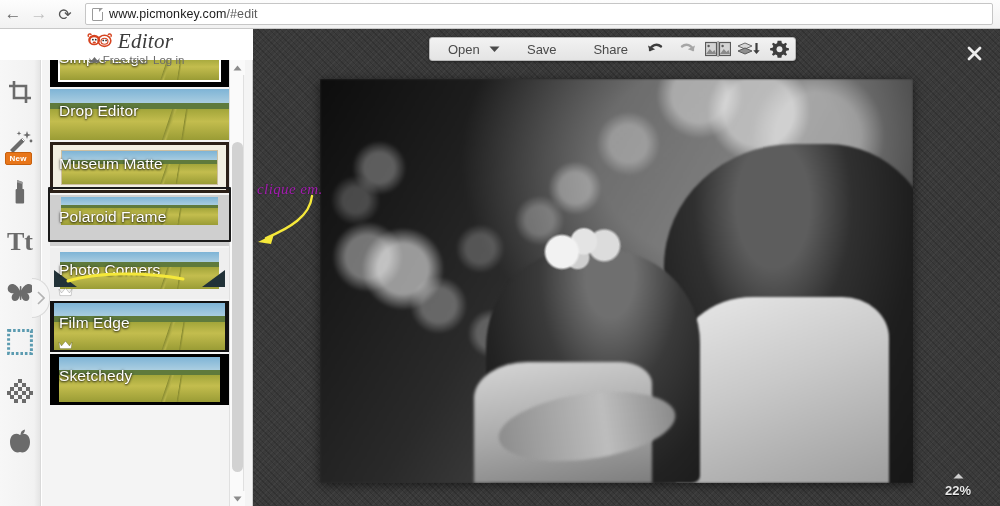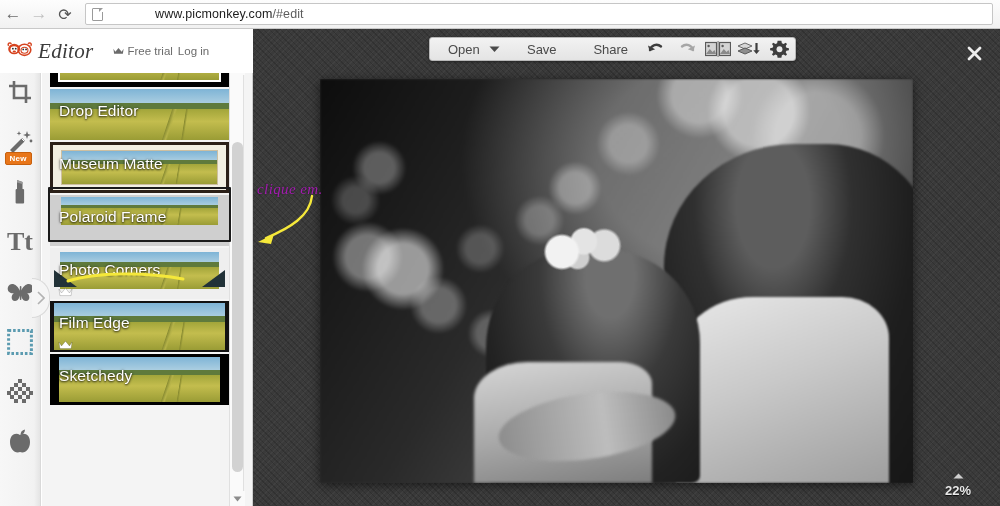--- a/index.html
+++ b/index.html
@@ -21,40 +21,40 @@
   }
   .nav-btn {
     width: 26px; height:26px; display:flex; align-items:center; justify-content:center;
     font-size: 17px; color:#6d6d6d; user-select:none;
   }
   .nav-btn.disabled { color:#c0c0c0; }
   .nav-btn.reload { font-size:16px; color:#555; font-weight:500; }
   #omnibox {
     margin-left: 7px; flex:1; height: 22px; margin-right: 7px;
     background:#fff; border:1px solid #c6c6c6; border-radius:2px;
-    display:flex; align-items:center; padding: 0 6px; gap: 46px;
+    display:flex; align-items:center; padding: 0 6px;
   }
   #page-icon {
     width:11px; height:13px; border:1px solid #9a9a9a; border-radius:1px;
     position:relative; margin-right:6px; background:#fff; flex:none;
   }
   #page-icon:after{
     content:""; position:absolute; right:-1px; top:-1px;
     border-width:0 0 4px 4px; border-style:solid; border-color:transparent transparent #fff #9a9a9a;
   }
   #url-text { font-size:12.5px; color:#1c1c1c; letter-spacing:.1px; white-space:nowrap;}
   #url-text .dim { color:#5c5c5c; }
 
   
   #app { position:absolute; left:0; top:29px; width:1000px; height:477px; background:#fff; }
 
   
   #pm-header {
-    position:absolute; left:0; top:0; width:253px; height:44px;
-    background:#ffffff; display:flex; align-items:center; z-index:8;
+    position:absolute; left:0; top:0; width:253px; height:31px;
+    background:#ffffff; display:flex; align-items:center; z-index:8;flex-direction:column;
   }
   #logo-wrap { display:flex; align-items:center; margin-left:7px; }
   #monkey-logo { width:27px; height:20px; flex:none; }
   #editor-word {
     font-family:"Liberation Serif", serif; font-style:italic;
     font-size:21px; color:#3b3b3b; margin-left:4px; letter-spacing:.3px;
   }
   #header-links { margin-left:20px; display:flex; align-items:center; gap:5px; }
   .hdr-link { font-size:11.5px; color:#6b6b6b; display:flex; align-items:center; gap:3px; }
   .crown-sm { width:11px; height:8px; flex:none; }

